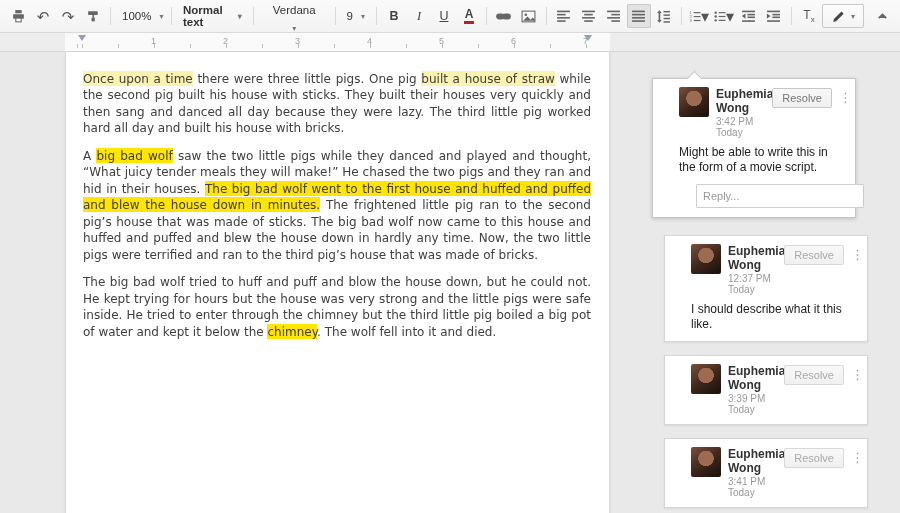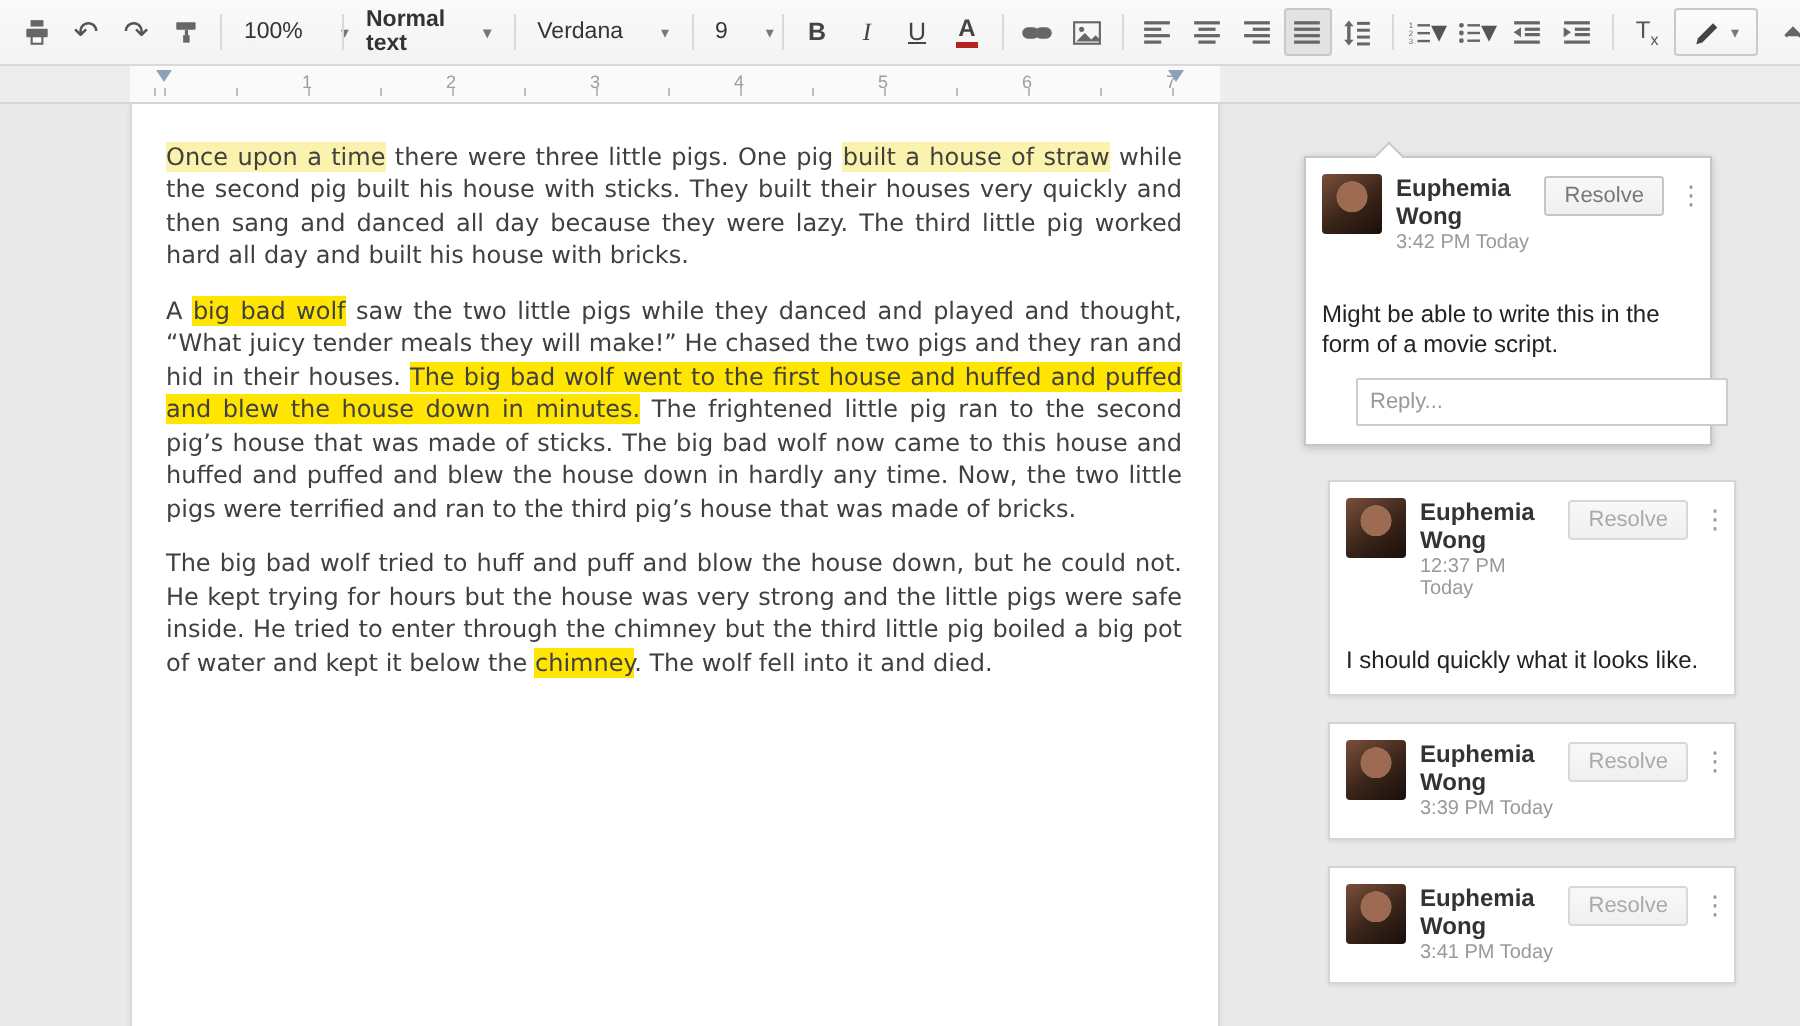--- a/index.html
+++ b/index.html
@@ -8,24 +8,24 @@
 
   
   .toolbar { height:33px; background:linear-gradient(#fafafa,#f3f3f3);
     border-bottom:1px solid #d9d9d9; display:flex; align-items:center;
     padding:0 6px; gap:1px; position:relative; z-index:5; }
   .tbtn { min-width:24px; height:24px; display:flex; align-items:center; justify-content:center;
     border-radius:2px; color:#555; cursor:pointer; padding:0 2px; }
   .tbtn.glyph { font-size:15px; line-height:1; color:#555; }
   .tbtn.active { background:#e2e2e2; box-shadow:inset 0 0 0 1px #c8c8c8; }
   .tsep { width:1px; height:18px; background:#d9d9d9; margin:0 4px; flex:none; }
-  .tdrop { display:flex; align-items:center; justify-content:space-between; gap:19px;
+  .tdrop { display:flex; align-items:center; justify-content:space-between; gap:8px;
     height:24px; padding:0 6px; font-size:11.5px; color:#333; border-radius:2px; cursor:pointer; }
   .tdrop .arr, .pen-btn .arr { font-size:8px; color:#777; }
-  .w-zoom{ width:50px;} .w-style{ width:84px;font-weight:bold;} .w-font{ width:84px;} .w-size{ width:34px;}
+  .w-zoom{ width:50px;} .w-style{ width:84px;font-weight:bold;} .w-font{ width:84px;flex-direction:column;} .w-size{ width:34px;}
   .b-bold{ font-weight:bold; font-size:12.5px; color:#444;}
   .b-italic{ font-style:italic; font-size:12.5px; color:#444; font-family:"Liberation Serif",serif;}
   .b-under{ text-decoration:underline; font-size:12.5px; color:#444;}
   .color-a{ font-size:12px; font-weight:bold; color:#444; border-bottom:3px solid #b3251e;
     line-height:13px; padding:0 1px; }
   .txt-clear{ font-size:12px; color:#555; } .txt-clear sub{ font-size:8px; }
   .ic { width:15px; height:15px; fill:#666; display:block; }
   .tright { margin-left:auto; display:flex; align-items:center; gap:6px; }
   .pen-btn { display:flex; align-items:center; gap:5px; height:24px; padding:0 8px;
     background:linear-gradient(#fdfdfd,#f3f3f3); border:1px solid #c9c9c9; border-radius:2px; cursor:pointer; }
@@ -45,40 +45,40 @@
   .page { position:absolute; left:65px; top:0; width:545px; height:470px; background:#fff;
     border:1px solid #dadada; border-top:none; box-shadow:0 1px 3px rgba(0,0,0,0.08);
     padding:18px 18px 0 17px; cursor:text; }
   .para { font:12px/16.5px "DejaVu Sans", sans-serif; color:#404040; text-align:justify;
     margin-bottom:11px; }
   .para span { padding:0.5px 0; }
 
   
   .comments { position:absolute; left:652px; top:26px; width:240px; }
   .ccard { background:#fff; border:1px solid #d5d5d5; box-shadow:0 1px 2px rgba(0,0,0,0.08);
-    padding:8px 8px 9px 8px; position:relative; cursor:pointer; }
+    padding:8px 8px 9px 26px; position:relative; cursor:pointer; }
   .ccard.main { width:204px; margin-bottom:17px; border-color:#c6c6c6;
     box-shadow:0 1px 4px rgba(0,0,0,0.18); }
   .ccard.other { width:204px; margin-left:12px; margin-bottom:13px; }
   .pointer { position:absolute; top:-6px; left:36px; width:11px; height:11px; background:#fff;
     transform:rotate(45deg); border-left:1px solid #c6c6c6; border-top:1px solid #c6c6c6; }
   .chead { display:flex; align-items:flex-start; gap:7px; }
   .avatar { width:30px; height:30px; border-radius:2px; flex:none;
     background:radial-gradient(circle at 50% 38%, #9c6b52 0 32%, transparent 33%),
                linear-gradient(145deg,#7a4f3c 0%, #3a2419 55%, #190f0b 100%); }
   .cmeta { flex:1; min-width:0; }
   .cname { font-size:12px; font-weight:bold; color:#333; line-height:14px; }
   .ctime { font-size:10px; color:#999; margin-top:1px; }
   .resolve { flex:none; margin-top:1px; font-size:11px; color:#777; padding:3px 9px;
     background:linear-gradient(#f8f8f8,#f0f0f0); border:1px solid #c6c6c6; border-radius:2px;
     cursor:pointer; font-family:"Liberation Sans",sans-serif; }
   .resolve.faded { color:#aaa; border-color:#d8d8d8; }
   .dots { flex:none; width:8px; color:#999; font-size:13px; line-height:1; padding-top:4px;
     cursor:pointer; text-align:center; }
-  .cbody { margin-top:23px; font-size:12px; line-height:15px; color:#222; }
+  .cbody { margin-top:7px; font-size:12px; line-height:15px; color:#222; }
   .reply { margin-top:9px; width:100%; border:1px solid #ccc; border-radius:1px;
     padding:5px 6px; font-size:11px; color:#333; font-family:"Liberation Sans",sans-serif;margin-left:17px; }
   .reply::placeholder { color:#999; }
 </style>
 </head>
 <body>
 
 <div class="toolbar">
   <div class="tbtn">
     <svg class="ic" viewBox="0 0 14 14">
@@ -282,21 +282,21 @@
   <div class="ccard other">
     <div class="chead">
       <div class="avatar"></div>
       <div class="cmeta">
         <div class="cname">Euphemia Wong</div>
         <div class="ctime">12:37 PM Today</div>
       </div>
       <button class="resolve faded">Resolve</button>
       <div class="dots">⋮</div>
     </div>
-    <div class="cbody">I should quickly what it looks like.</div>
+    <div class="cbody">I should describe what it this like.</div>
   </div>
 
   <div class="ccard other">
     <div class="chead">
       <div class="avatar"></div>
       <div class="cmeta">
         <div class="cname">Euphemia Wong</div>
         <div class="ctime">3:39 PM Today</div>
       </div>
       <button class="resolve faded">Resolve</button>

